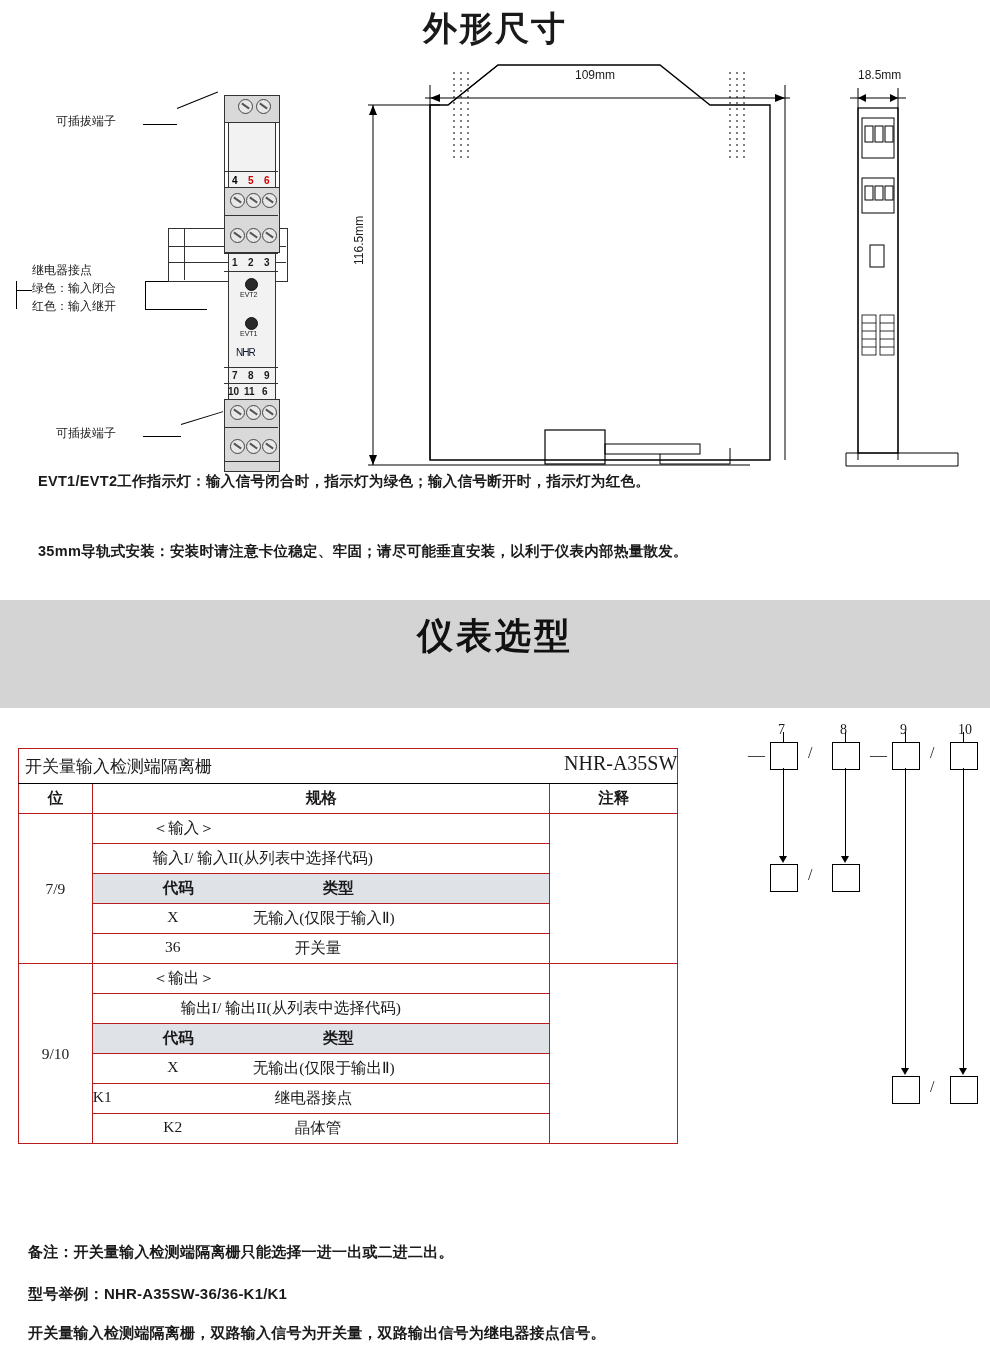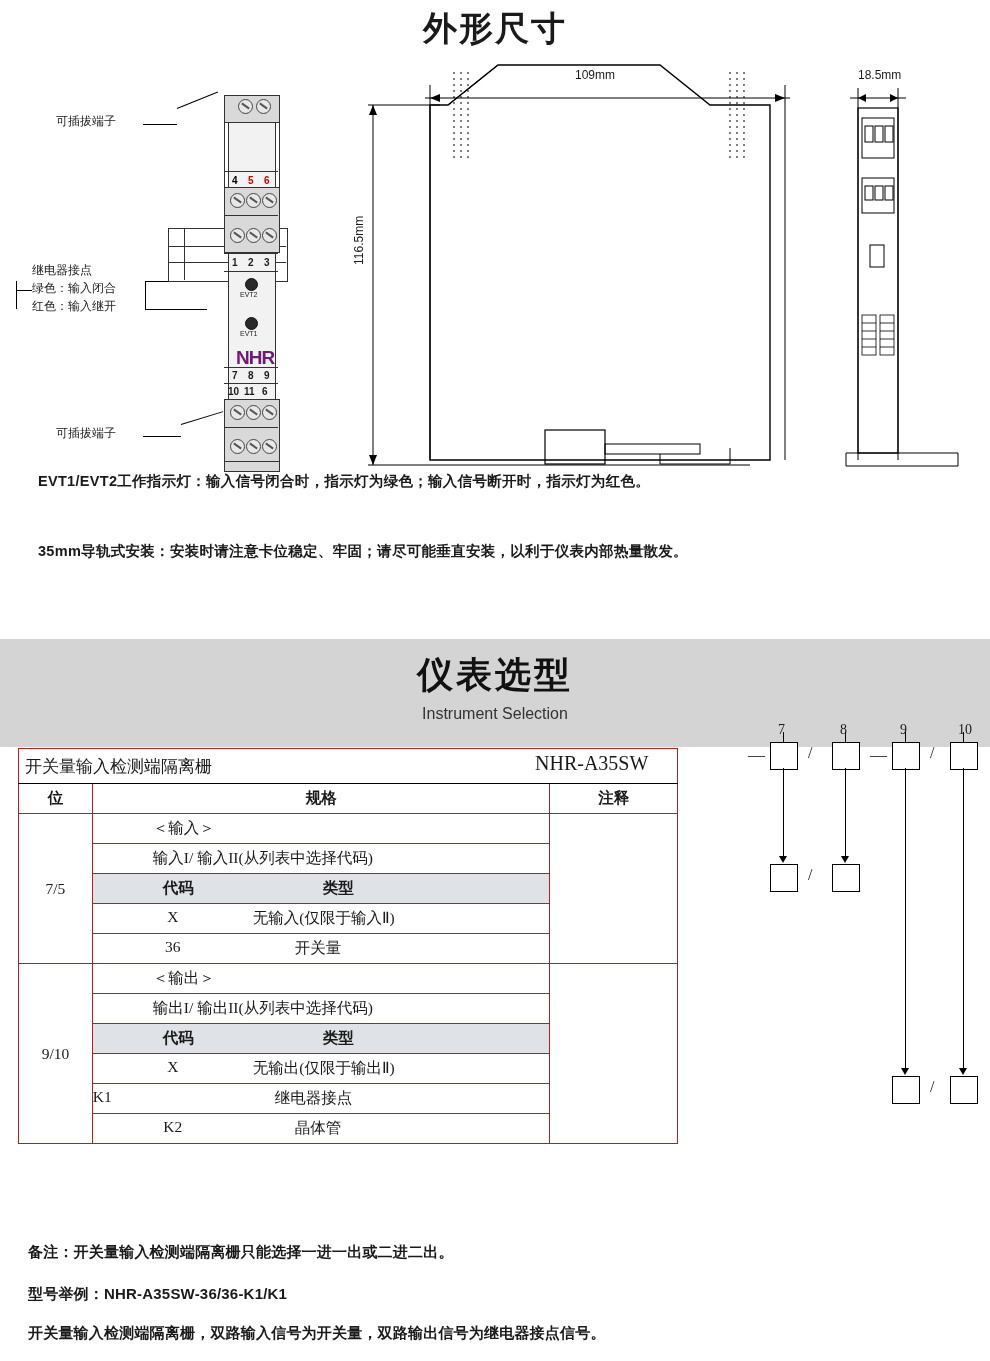--- a/index.html
+++ b/index.html
@@ -36,55 +36,55 @@
     content:"";position:absolute;left:2px;top:5px;width:9px;height:2px;background:#555;
     transform:rotate(35deg);
   }
   .termnum{position:absolute;font-size:10px;font-weight:bold;}
   .led{
     position:absolute;width:11px;height:11px;border-radius:50%;
     background:#2a2a2a;border:1px solid #111;
   }
   .ledtxt{position:absolute;font-size:7px;color:#222;}
   #nhr{
-    position:absolute;font-size:19px;font-weight:bold;color:#701a75;
+    position:absolute;font-size:10px;font-weight:normal;color:#0f172a;
     letter-spacing:-1px;
   }
   
   #front-view{position:absolute;left:330px;top:60px;width:470px;height:420px;}
   #side-view{position:absolute;left:840px;top:60px;width:130px;height:420px;}
   .dimtxt{position:absolute;font-size:12px;}
   
   .note{
     position:absolute;font-size:14.5px;font-weight:bold;letter-spacing:.3px;
   }
   
   #banner{
-    position:absolute;left:0;top:600px;width:990px;height:108px;background:#d4d4d4;margin-top:39px;
+    position:absolute;left:0;top:600px;width:990px;height:108px;background:#d4d4d4;
   }
   #banner .bt{
     position:absolute;left:0;top:12px;width:990px;text-align:center;
     font-size:36px;font-weight:bold;letter-spacing:3px;color:#111;
   }
   #banner .bs{
     position:absolute;left:0;top:66px;width:990px;text-align:center;
     font-size:16px;color:#333;
   }
   
   #sel{
     position:absolute;left:18px;top:748px;width:660px;
     border:1px solid #000;border-collapse:collapse;
     font-family:"Liberation Serif", serif;
   }
   #sel td{border:1px solid #b91c1c;font-size:15.5px;padding:4px 6px;}
   .hdrow td{font-weight:bold;background:#fff;}
   .ctr{text-align:center;}
   .shade{background:#dfe2e7;}
   #modelname{
-    position:absolute;left:535px;top:752px;font-size:20px;font-family:"Liberation Serif",serif;
+    position:absolute;left:564px;top:752px;font-size:20px;font-family:"Liberation Serif",serif;
   }
   
   #codes{position:absolute;left:740px;top:712px;width:240px;height:420px;}
   .cbox{
     position:absolute;width:26px;height:26px;border:1px solid #000;background:#fff;
   }
   .cnum{position:absolute;font-size:14px;font-family:"Liberation Serif",serif;}
   .slash{position:absolute;font-size:16px;font-family:"Liberation Serif",serif;}
   .dashm{position:absolute;font-size:17px;font-family:"Liberation Serif",serif;}
   .vline{position:absolute;width:1px;background:#000;}
@@ -250,38 +250,37 @@
     <line x1="118" y1="393" x2="118" y2="406" stroke="#000" stroke-width="1"></line>
   </svg>
   <div class="dimtxt" style="left:18px;top:8px;">18.5mm</div>
 </div>
 
 <div class="note" style="left:38px;top:472px;">EVT1/EVT2工作指示灯：输入信号闭合时，指示灯为绿色；输入信号断开时，指示灯为红色。</div>
 <div class="note" style="left:38px;top:542px;">35mm导轨式安装：安装时请注意卡位稳定、牢固；请尽可能垂直安装，以利于仪表内部热量散发。</div>
 
 <div id="banner">
   <div class="bt">仪表选型</div>
-  <div class="bs">Instrument Selection</div>
 </div>
 
 <div id="modelname">NHR-A35SW</div>
 
 <table id="sel">
   <tbody>
       <tr>
     <td colspan="3" style="height:26px;border-bottom:1px solid #000;font-size:17px;">开关量输入检测端隔离栅</td>
   </tr>
   <tr class="hdrow">
     <td class="ctr" style="width:62px;">位</td>
     <td class="ctr" style="width:452px;">规格</td>
     <td class="ctr" style="width:118px;margin-top:20px;">注释</td>
   </tr>
 
   <tr>
-    <td class="ctr" rowspan="5">7/5</td>
+    <td class="ctr" rowspan="5">7/9</td>
     <td style="padding-left:60px;">＜输入＞</td>
     <td rowspan="5"></td>
   </tr>
   <tr>
     <td style="padding-left:60px;">输入I/ 输入II(从列表中选择代码)</td>
   </tr>
   <tr>
     <td class="shade" style="padding:0;">
       <div style="display:flex;font-weight:bold;">
         <div style="width:160px;padding:4px 0 4px 70px;">代码</div>
@@ -305,21 +304,21 @@
       </div>
     </td>
   </tr>
 
   <tr>
     <td class="ctr" rowspan="6">9/10</td>
     <td style="padding-left:60px;">＜输出＞</td>
     <td rowspan="6"></td>
   </tr>
   <tr>
-    <td style="padding-left:60px;">输出I/ 输出II(从列表中选择代码)</td>
+    <td style="padding-left:88px;">输出I/ 输出II(从列表中选择代码)</td>
   </tr>
   <tr>
     <td class="shade" style="padding:0;">
       <div style="display:flex;font-weight:bold;">
         <div style="width:160px;padding:4px 0 4px 70px;">代码</div>
         <div style="padding:4px 0;">类型</div>
       </div>
     </td>
   </tr>
   <tr>

